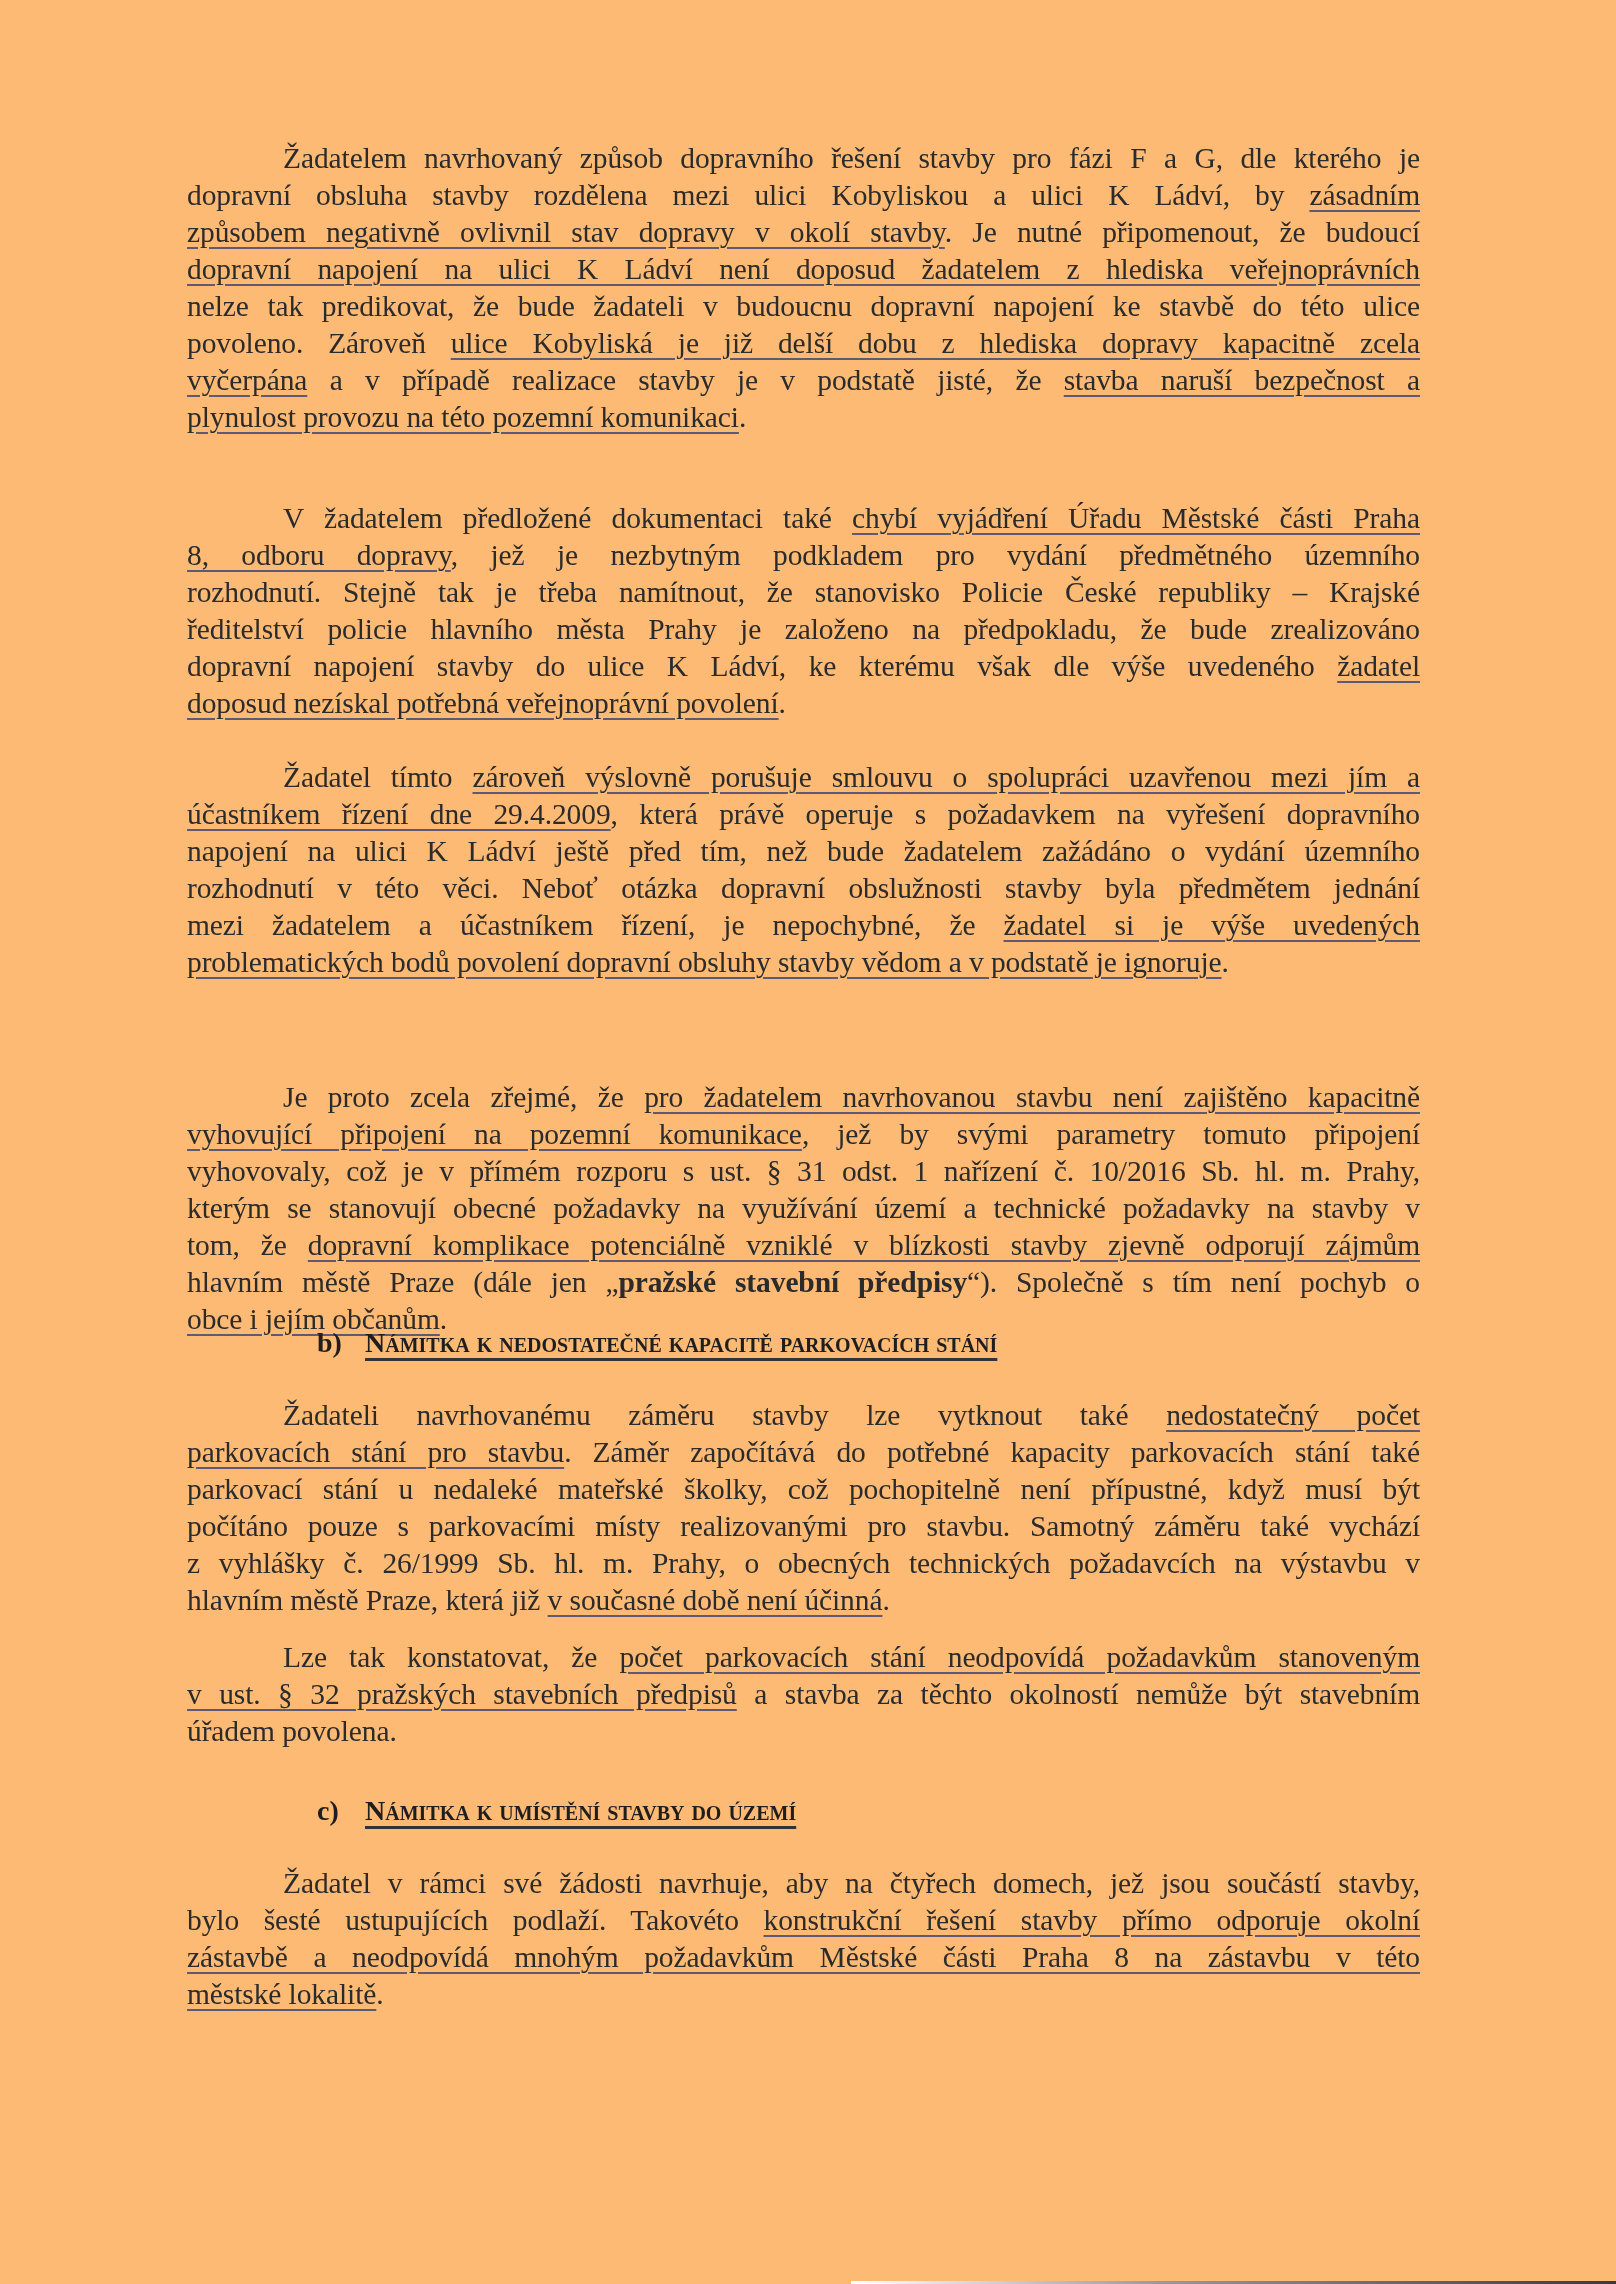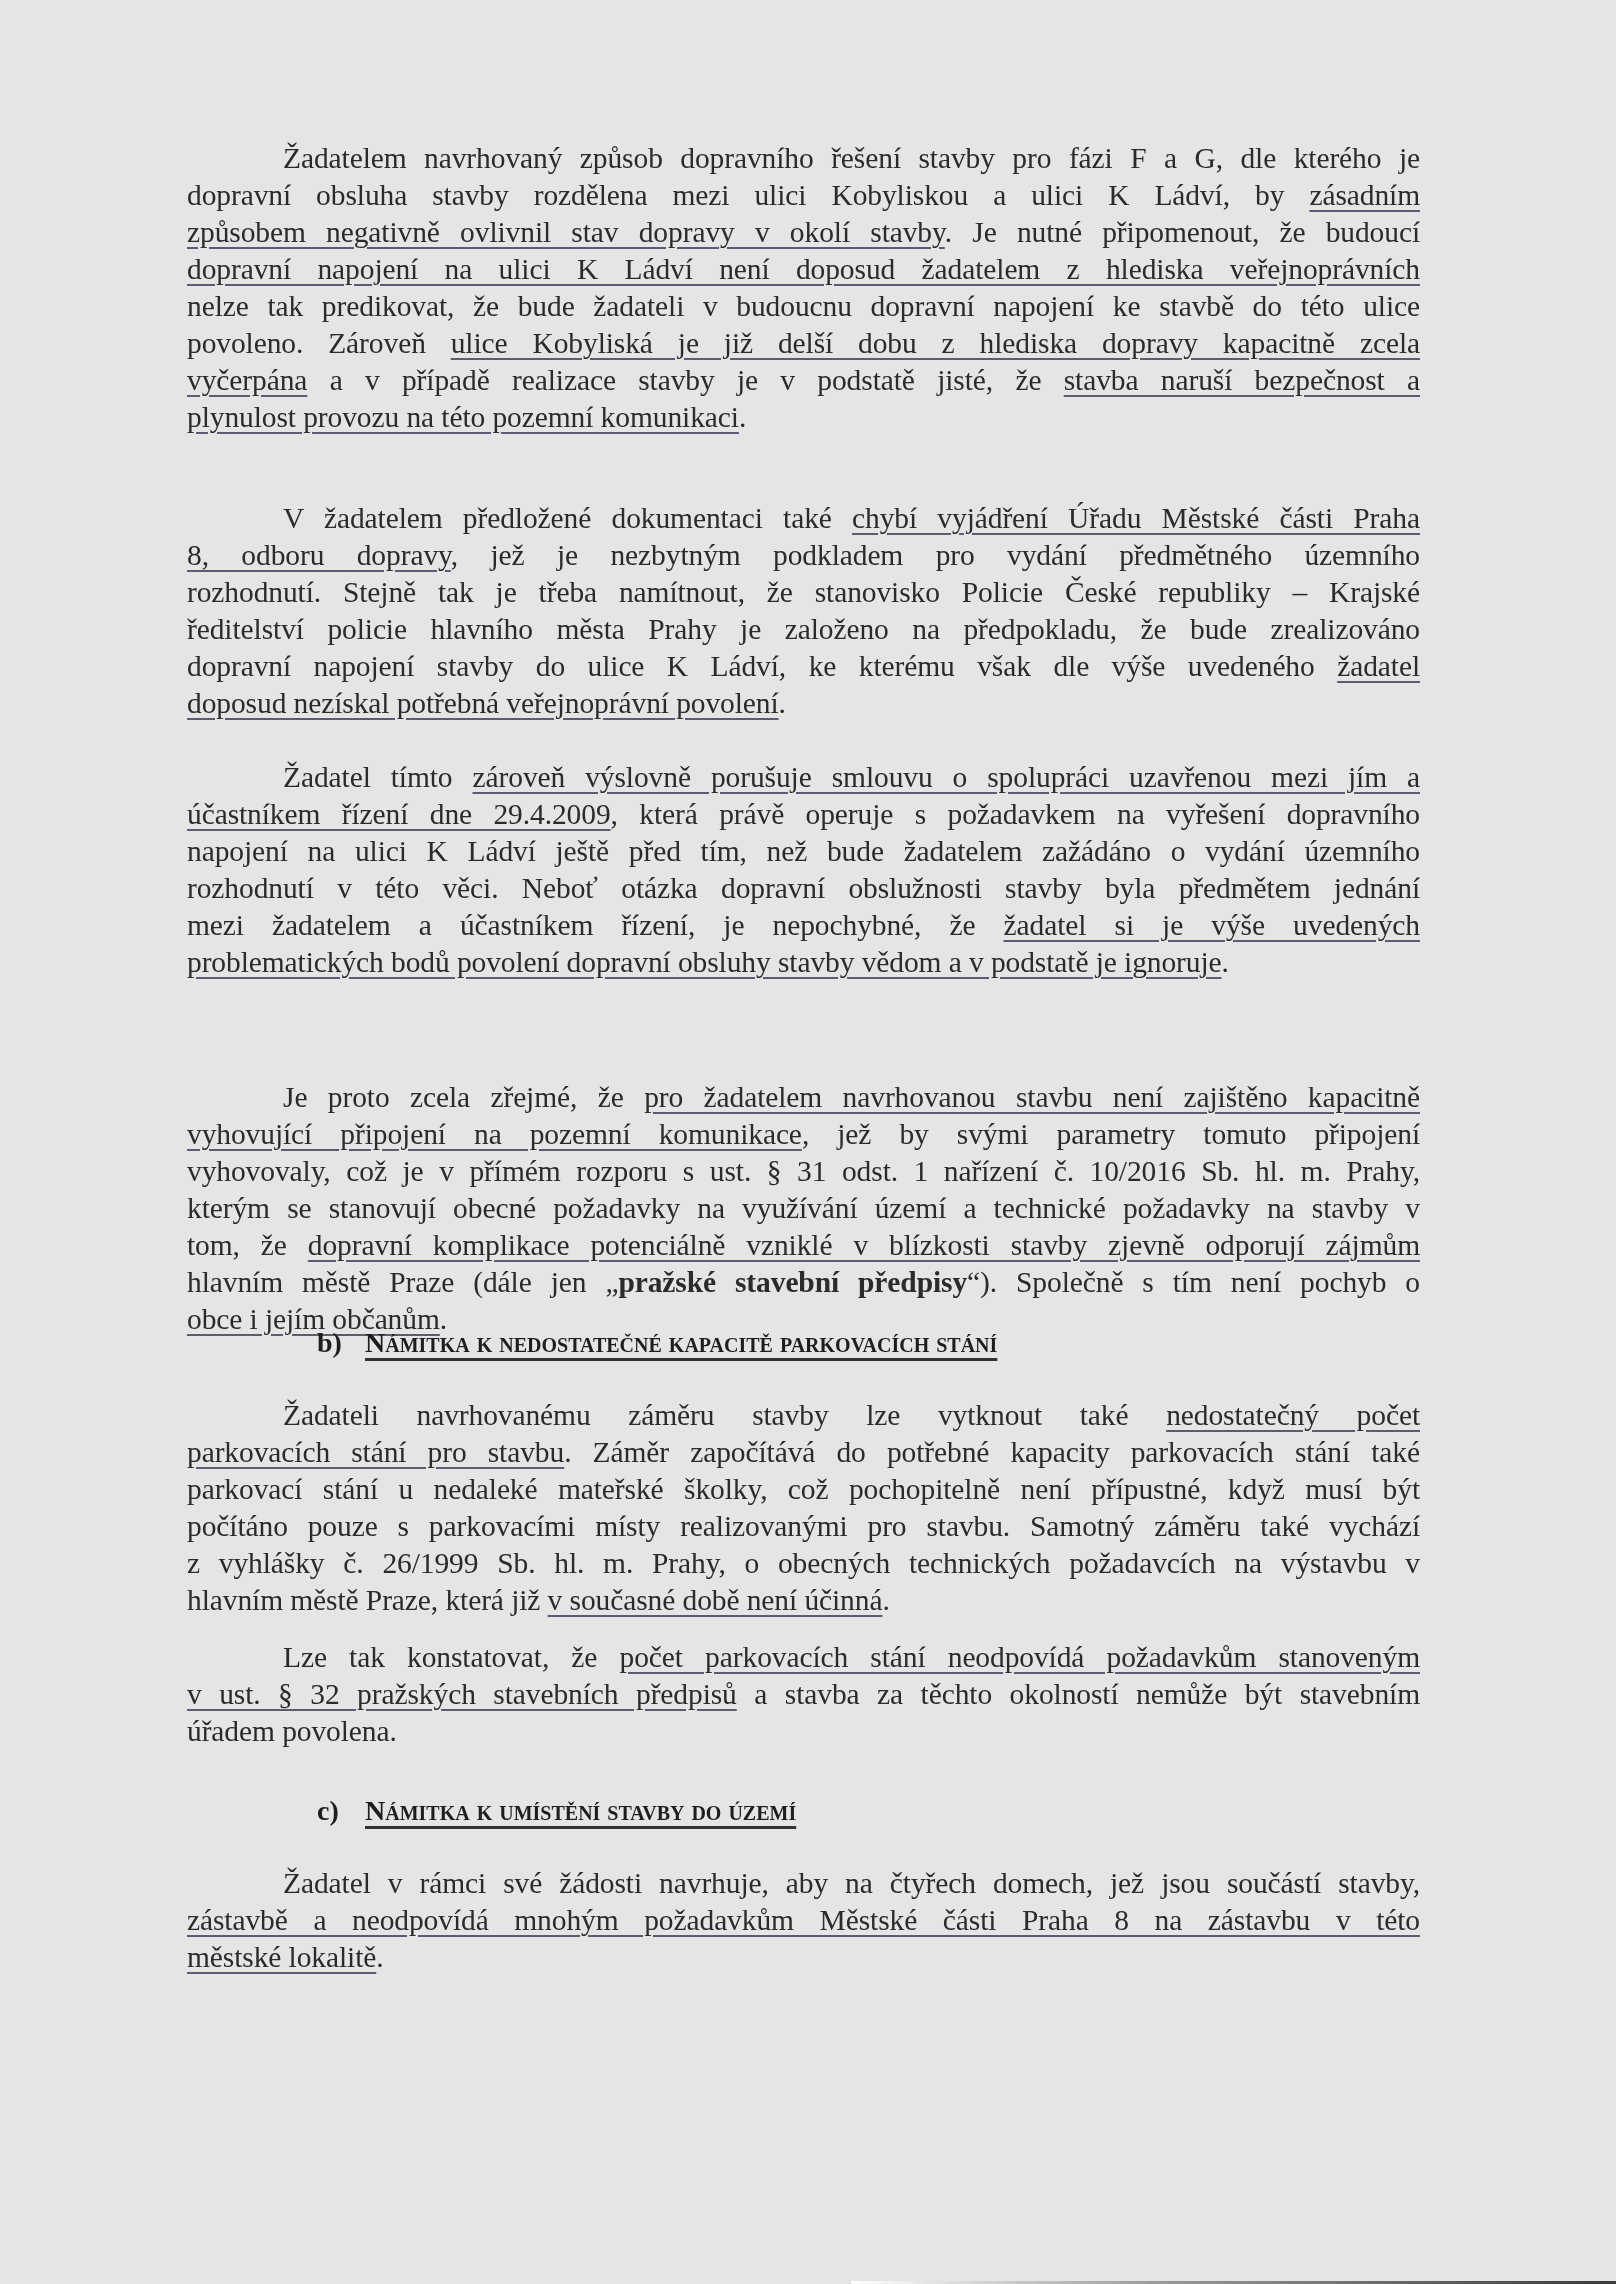--- a/index.html
+++ b/index.html
@@ -1,19 +1,19 @@
 <!DOCTYPE html>
 <html style="font-size:10.5px"><head>
 <meta charset="utf-8">
 <style>
   html, body { margin: 0; padding: 0; background: #ffffff; }
   body { width: 1616px; height: 2284px; position: relative; overflow: hidden; }
   .page {
     position: absolute; left: 0; top: 0; width: 1616px; height: 2284px;
-    background: #e5e5e5;
+    background: #fdba74;
     font-family: "Liberation Serif", "DejaVu Serif", serif;
     color: #2b2b2b;
   }
   .para { position: absolute; left: 187px; width: 1233px; }
   .line {
     display: block; height: 37px; line-height: 37px;
     font-size: 29.5px; white-space: nowrap;
     text-align: justify; text-align-last: justify;
     letter-spacing: -0.1px;
   }
@@ -102,19 +102,20 @@
       <span class="line last"><span>úřadem povolena.</span></span>
     </div>
 
   <div class="heading" style="top:1791px">
     <span class="letter">c)</span>
     <span class="title">Námitka k umístění stavby do území</span>
   </div>
 
   <div class="para" id="p7" style="top:1865px">
       <span class="line indent"><span>Žadatel v rámci své žádosti navrhuje, aby na čtyřech domech, jež jsou součástí stavby,</span></span>
+      <span class="line"><span>bylo šesté ustupujících podlaží. Takovéto </span><span class="u">konstrukční řešení stavby přímo odporuje okolní</span></span>
       <span class="line"><span class="u">zástavbě a neodpovídá mnohým požadavkům Městské části Praha 8 na zástavbu v této</span></span>
       <span class="line last"><span class="u">městské lokalitě</span><span>.</span></span>
     </div>
 
   <div class="scan-edge"></div>
 </div>
 
 
 </body></html>

